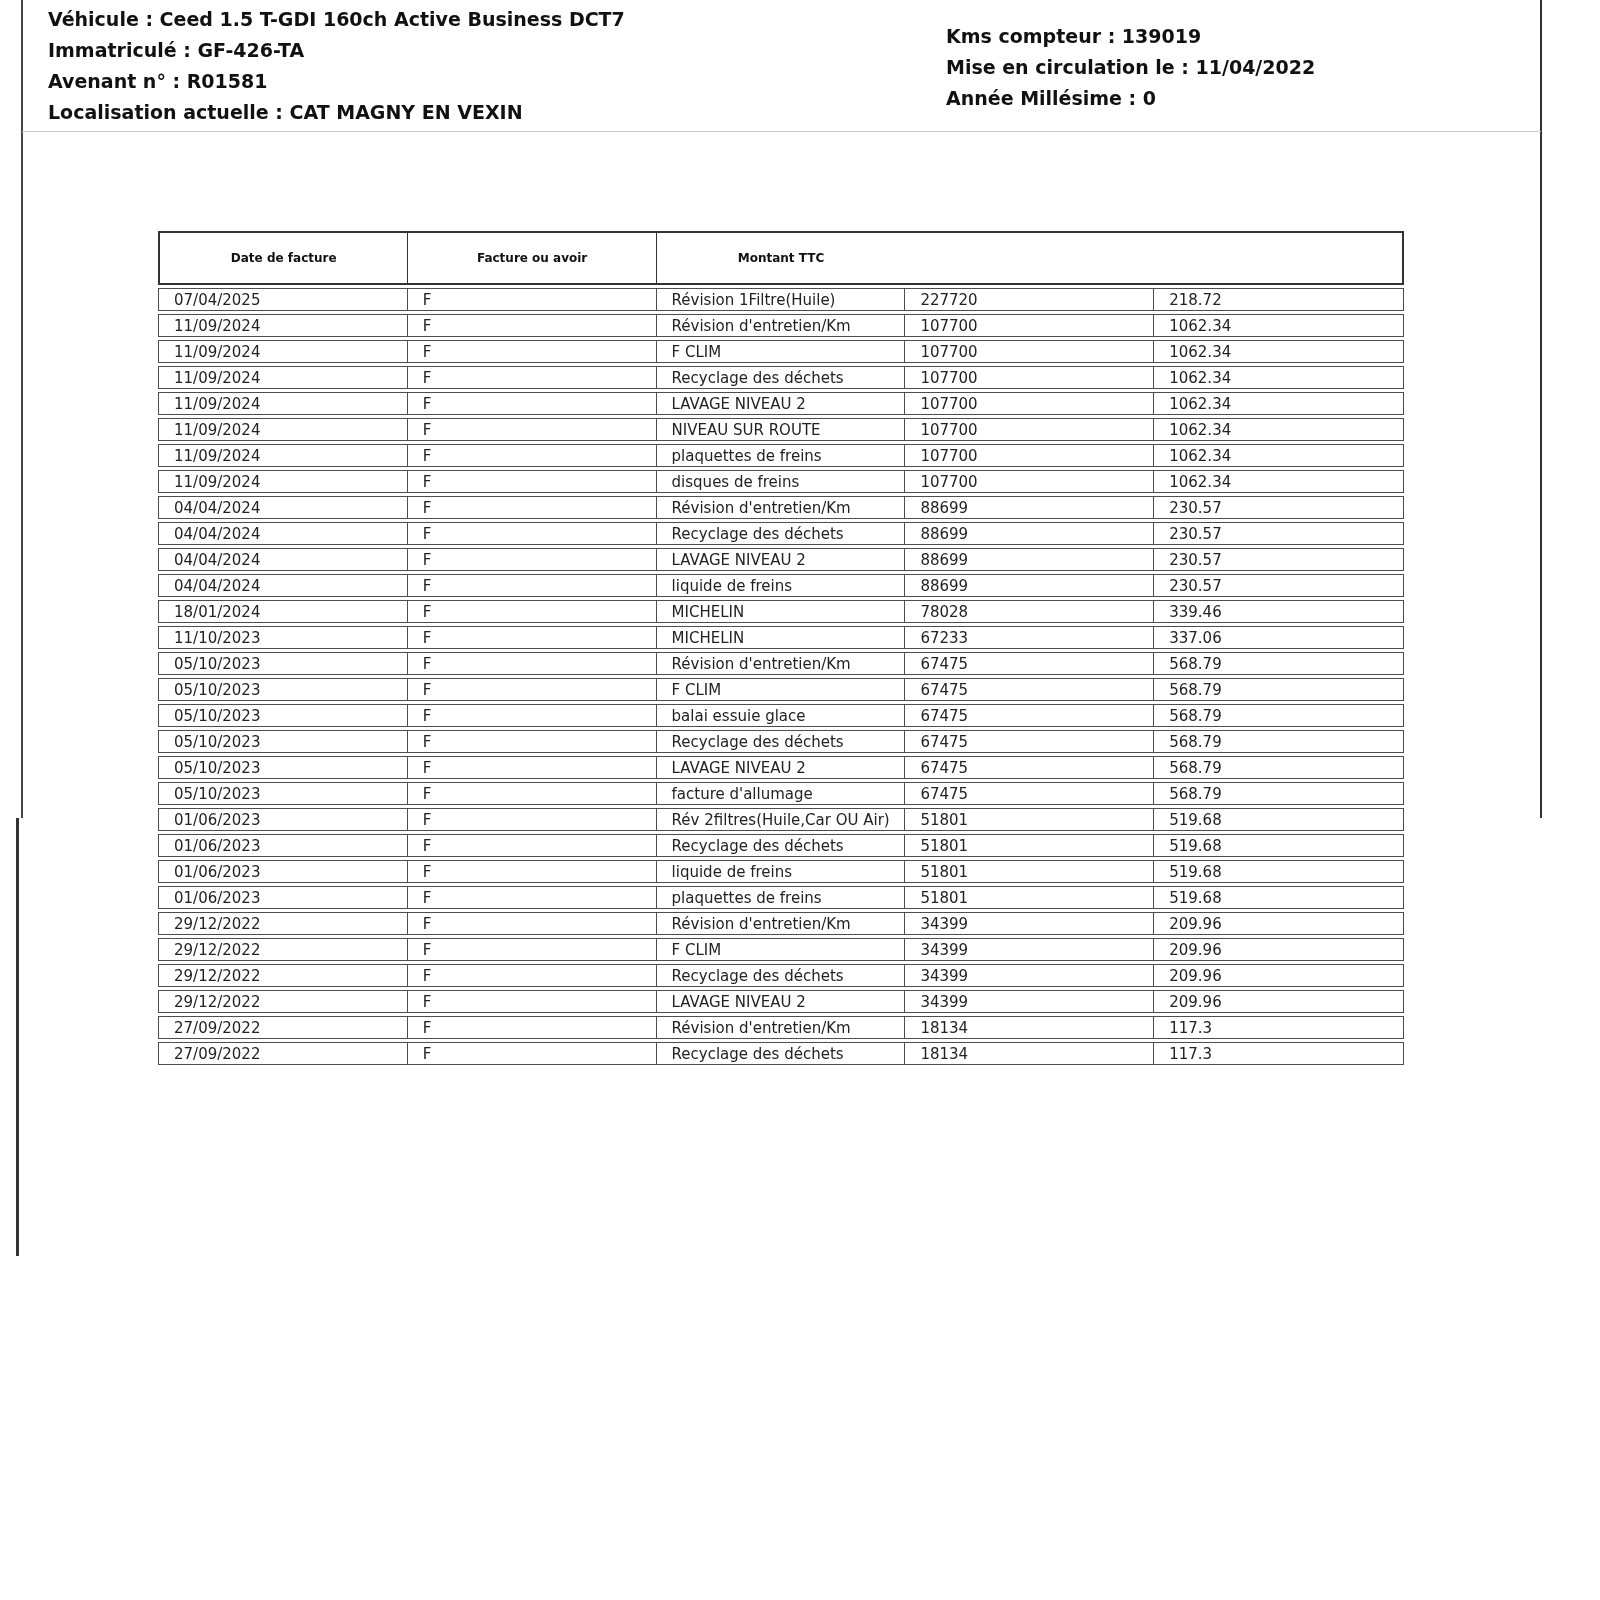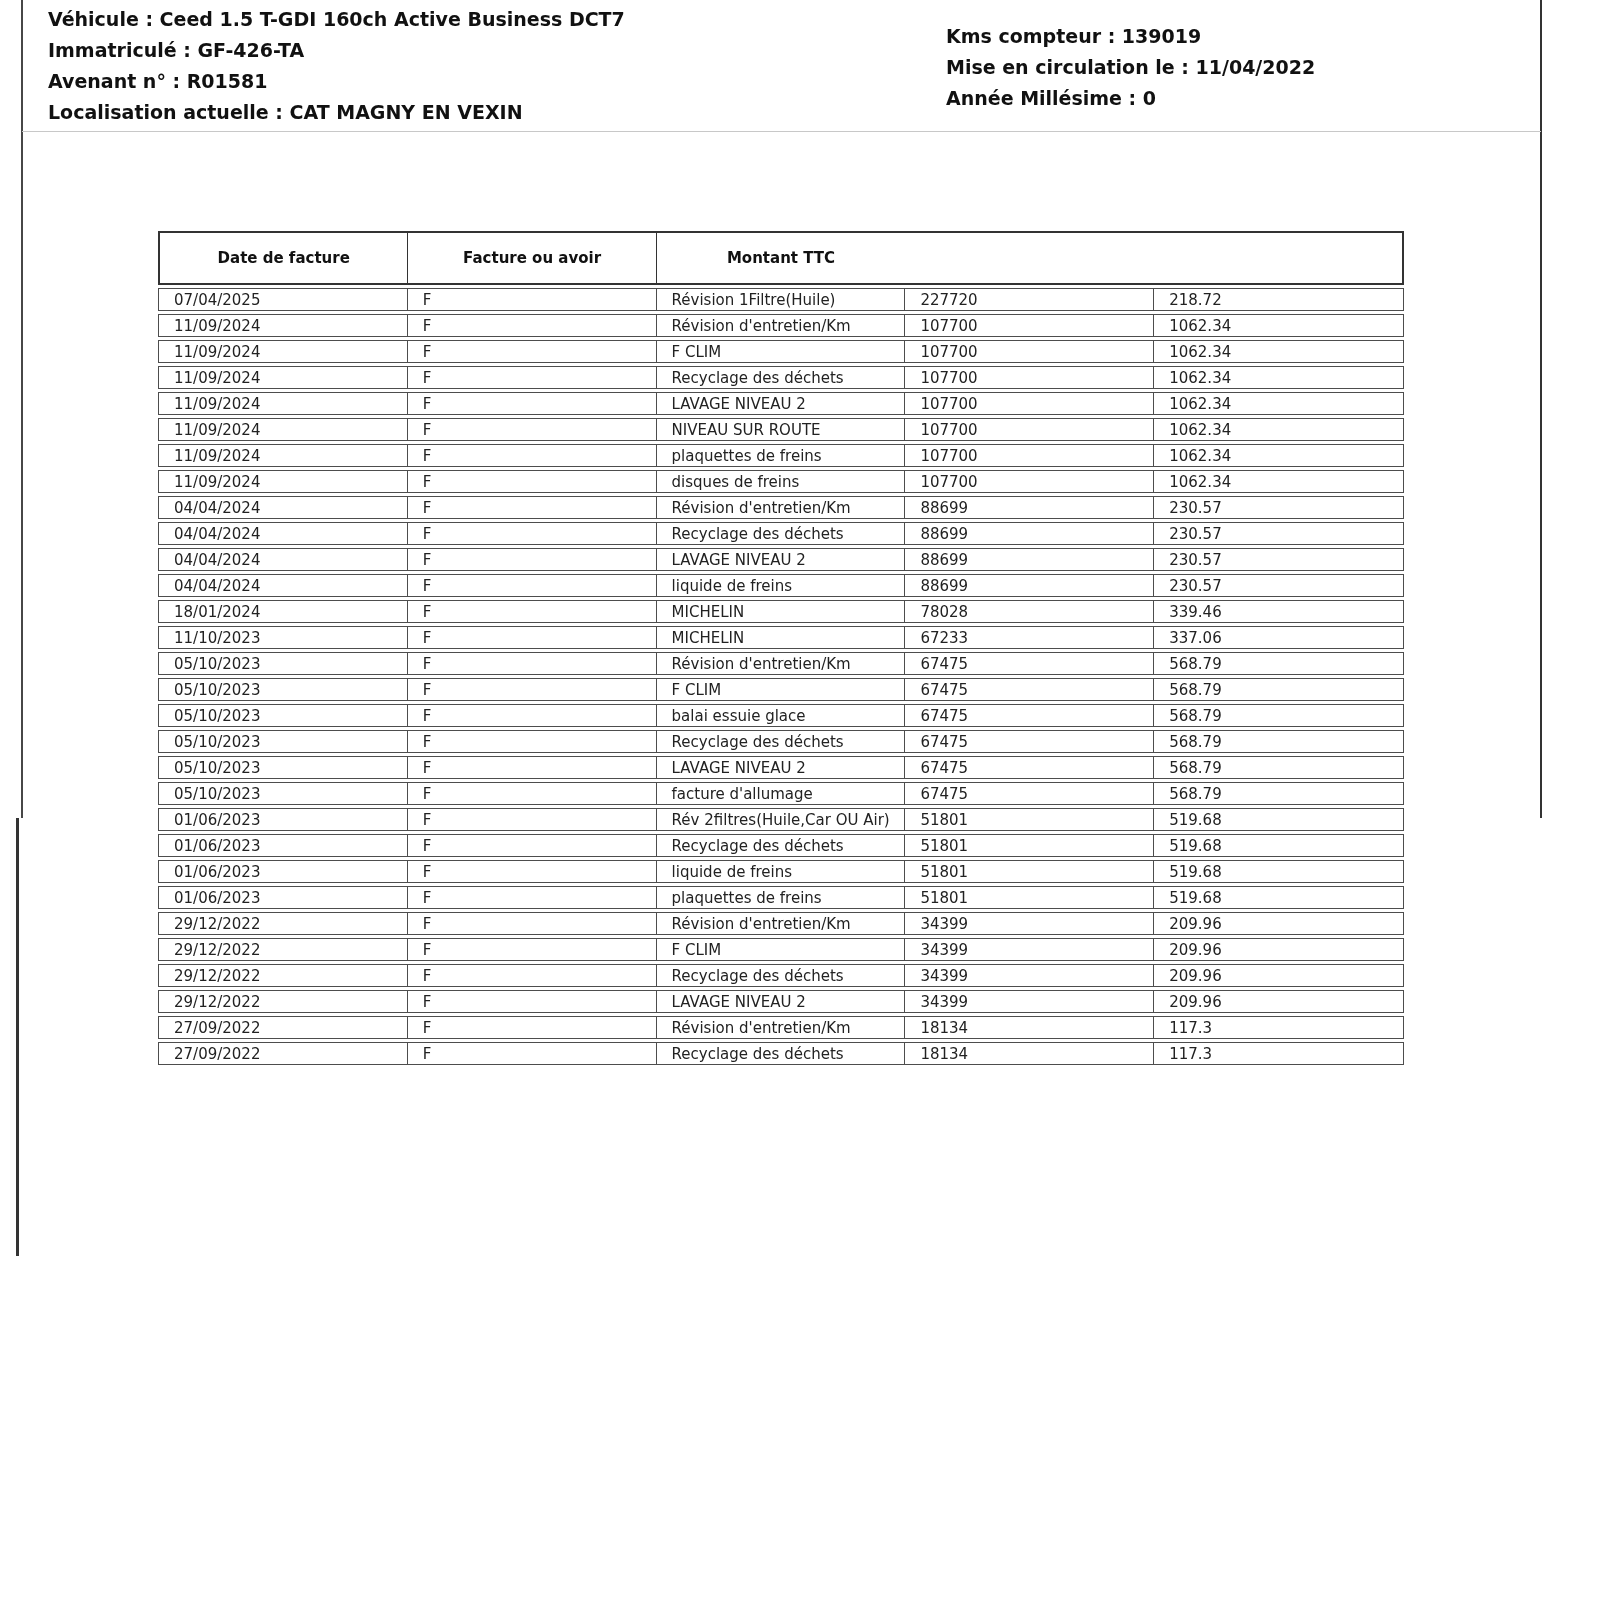--- a/index.html
+++ b/index.html
@@ -21,21 +21,21 @@
   .info.right{left:928px;top:21px;margin-left:18px;}
 
   
   .tbl{position:absolute;left:158px;top:231px;width:1246px;}
   .thead{
     box-sizing:border-box;height:54px;border:2px solid #333;
     display:flex;align-items:center;margin-bottom:3px;background:#fff;
   }
   .thc{
     box-sizing:border-box;width:20%;height:100%;display:flex;align-items:center;justify-content:center;
-    text-align:center;font-weight:bold;font-size:15px;line-height:17px;color:#111;
+    text-align:center;font-weight:bold;font-size:12px;line-height:17px;color:#111;
     border-right:1px solid #333;padding:2px 14px;
   }
   .thc:last-child{border-right:none;}
   .trow{
     box-sizing:border-box;height:23px;border:1px solid #4d4d4d;
     display:flex;align-items:stretch;margin-bottom:3px;background:#fff;
   }
   .tcell{
     box-sizing:border-box;width:20%;display:flex;align-items:center;
     font-size:15px;color:#222;padding-left:15px;white-space:nowrap;overflow:hidden;

